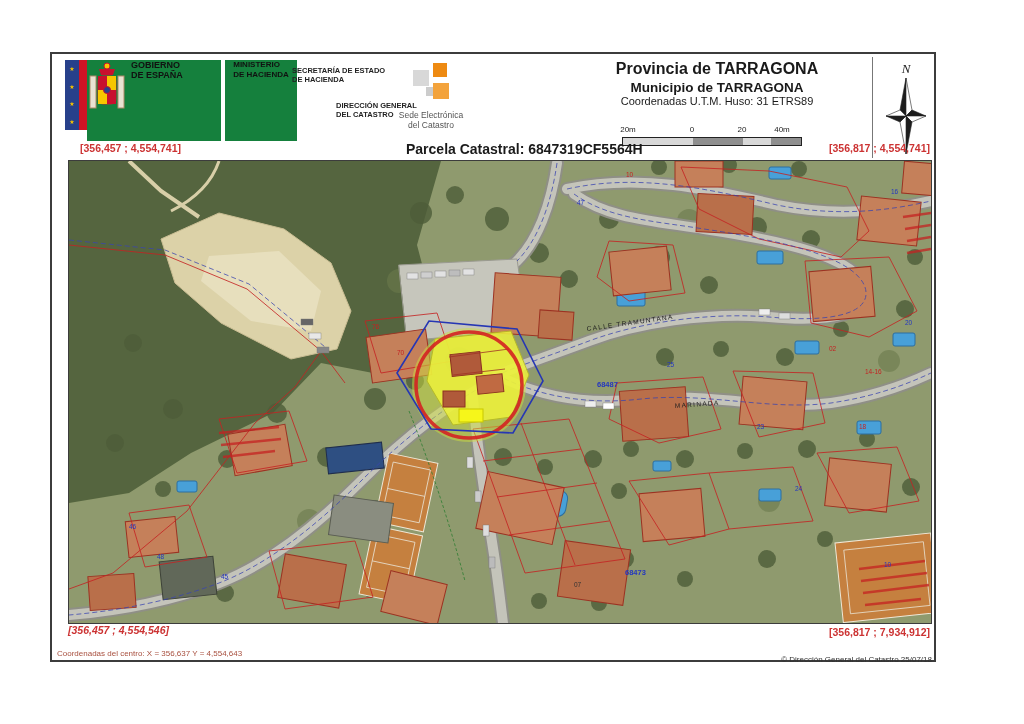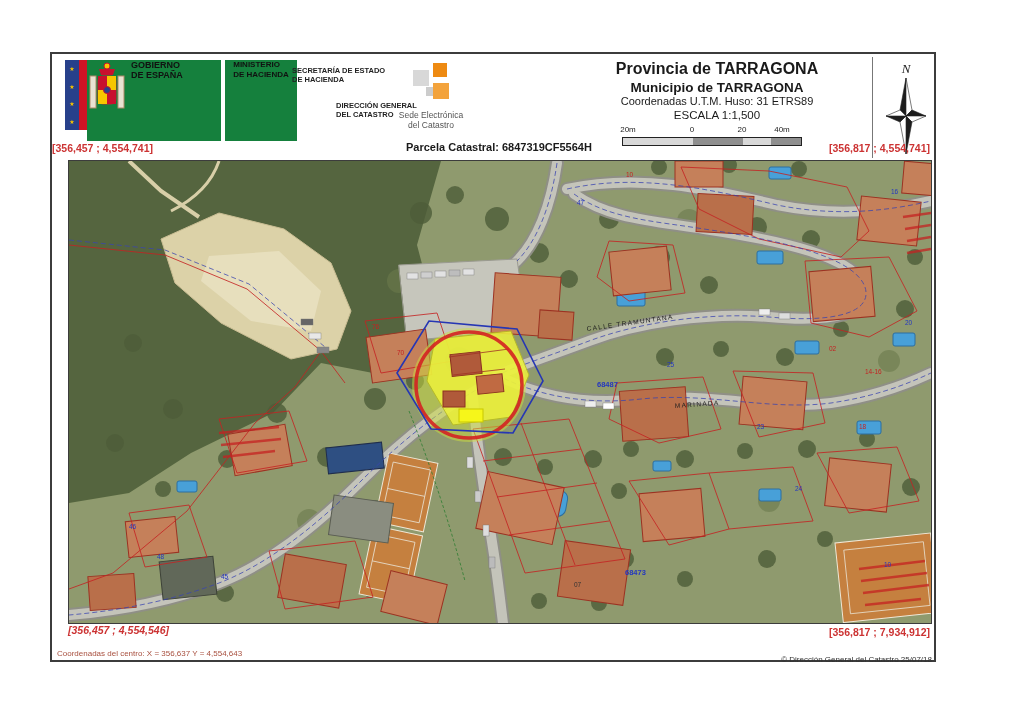--- a/index.html
+++ b/index.html
@@ -38,26 +38,26 @@
   .sb-label{position:absolute;top:0;font-size:8px;color:#222;transform:translateX(-50%);}
   .sb-bar{position:absolute;top:12px;left:0;width:178px;height:7px;border:1px solid #222;
           display:flex;box-sizing:content-box;}
   .sb-seg{height:100%;}
 
   .divider-v{left:872px;top:57px;width:1px;height:101px;background:#777;}
   .north{left:878px;top:60px;}
 
   
   .coord{color:#cc3333;font-weight:bold;font-size:10.5px;}
-  .c-tl{left:52px;top:142px;}
+  .c-tl{left:80px;top:142px;}
   .c-tr{right:94px;top:142px;}
   .c-bl{left:68px;top:624px;font-style:italic;}
   .c-br{right:94px;top:626px;}
   .title{left:200px;top:138px;font-size:15px;font-weight:bold;letter-spacing:.4px;}
-  .parcela{left:406px;top:141px;font-size:11px;font-weight:bold;}
+  .parcela{left:406px;top:141px;font-size:14px;font-weight:bold;}
 
   
   .map{left:68px;top:160px;width:862px;height:462px;border:1px solid #3c3c3c;box-sizing:content-box;}
   .ann{font:6.5px "Liberation Sans",sans-serif;}
   .ann-red{fill:#c42222;}
   .ann-blue{fill:#2336c0;}
   .ann-dark{fill:#333;}
   .street{font:6.5px "Liberation Sans",sans-serif;fill:#1d1d1d;letter-spacing:1.3px;}
   .block{font:bold 7.5px "Liberation Sans",sans-serif;fill:#2336c0;}
 
@@ -116,21 +116,20 @@
       <rect x="26" y="21" width="16" height="16" fill="#f3a33c"></rect>
     </svg>
     <div class="sede-text pre">Sede Electrónica
 del Catastro</div>
   </div>
 
   <div class="abs prov-block">
     <div class="prov">Provincia de TARRAGONA</div>
     <div class="muni">Municipio de TARRAGONA</div>
     <div class="utm">Coordenadas U.T.M. Huso: 31 ETRS89</div>
-    <div class="escala">ESCALA 1:1,500</div>
   </div>
 
   <div class="abs scalebar">
     <span class="sb-label" style="left:6px">20m</span>
     <span class="sb-label" style="left:70px">0</span>
     <span class="sb-label" style="left:120px">20</span>
     <span class="sb-label" style="left:160px">40m</span>
     <div class="sb-bar">
       <div class="sb-seg" style="width:70px;background:#d8d8d8"></div>
       <div class="sb-seg" style="width:50px;background:#8f8f8f"></div>

